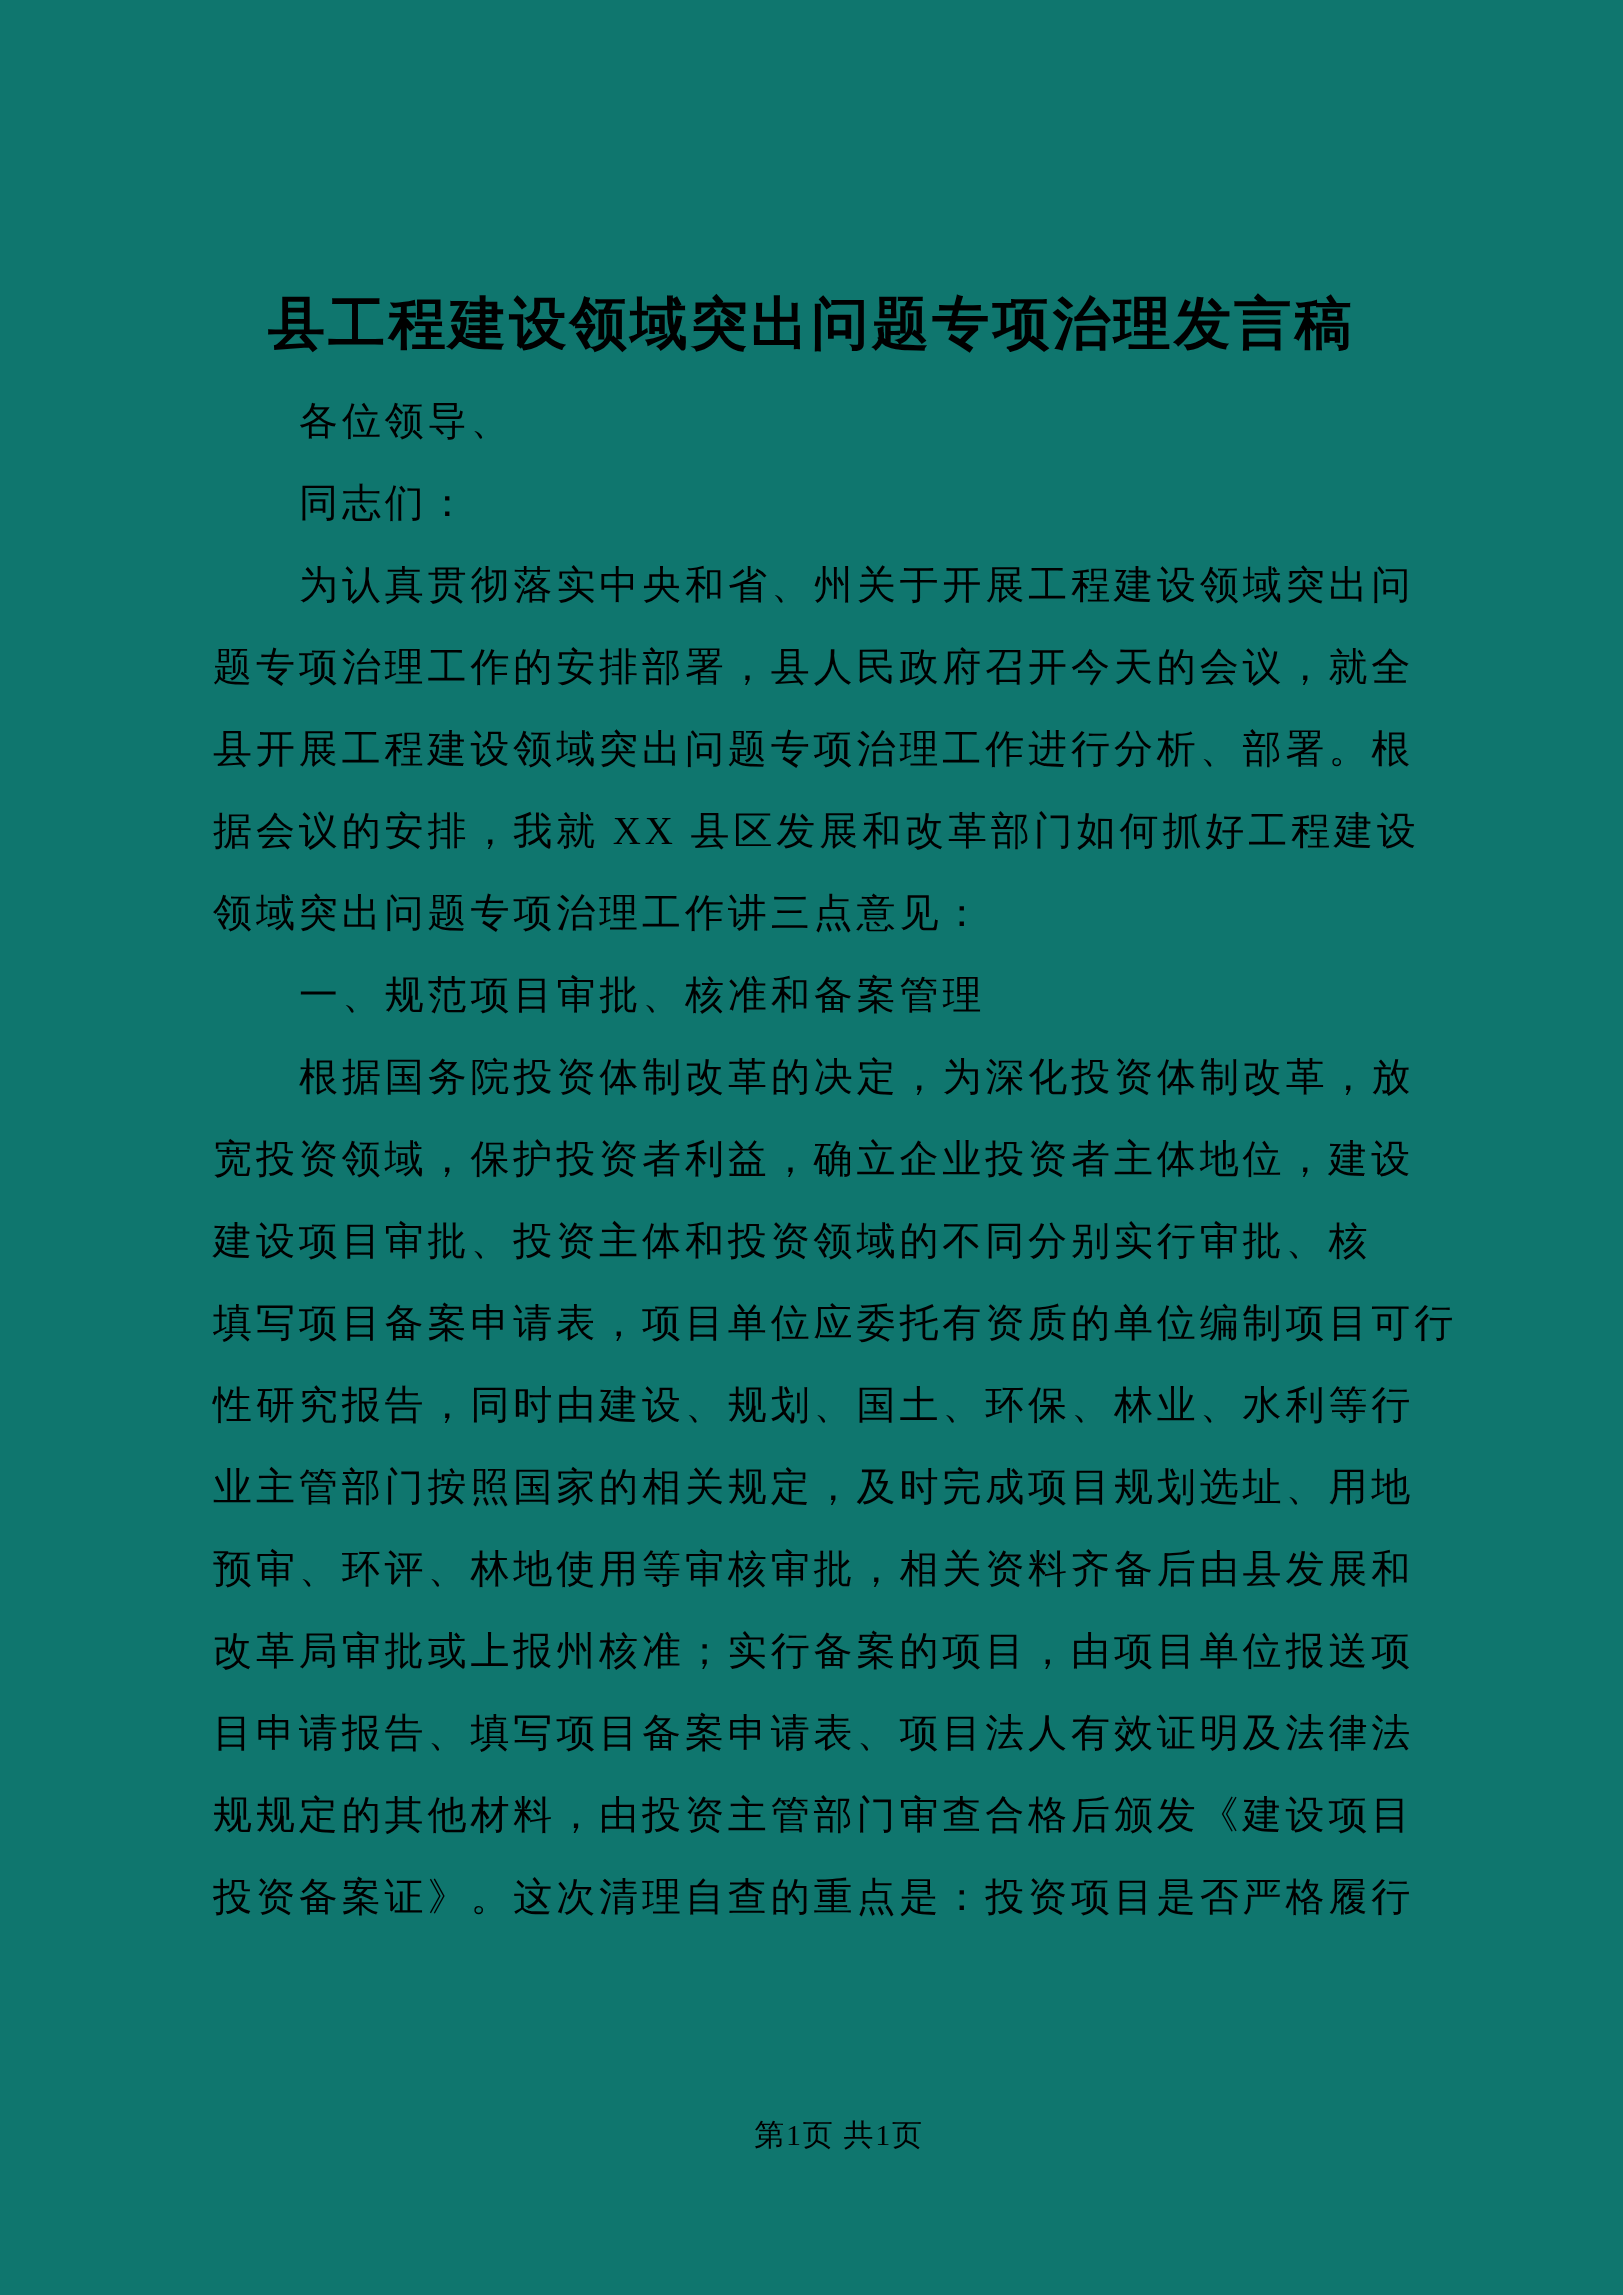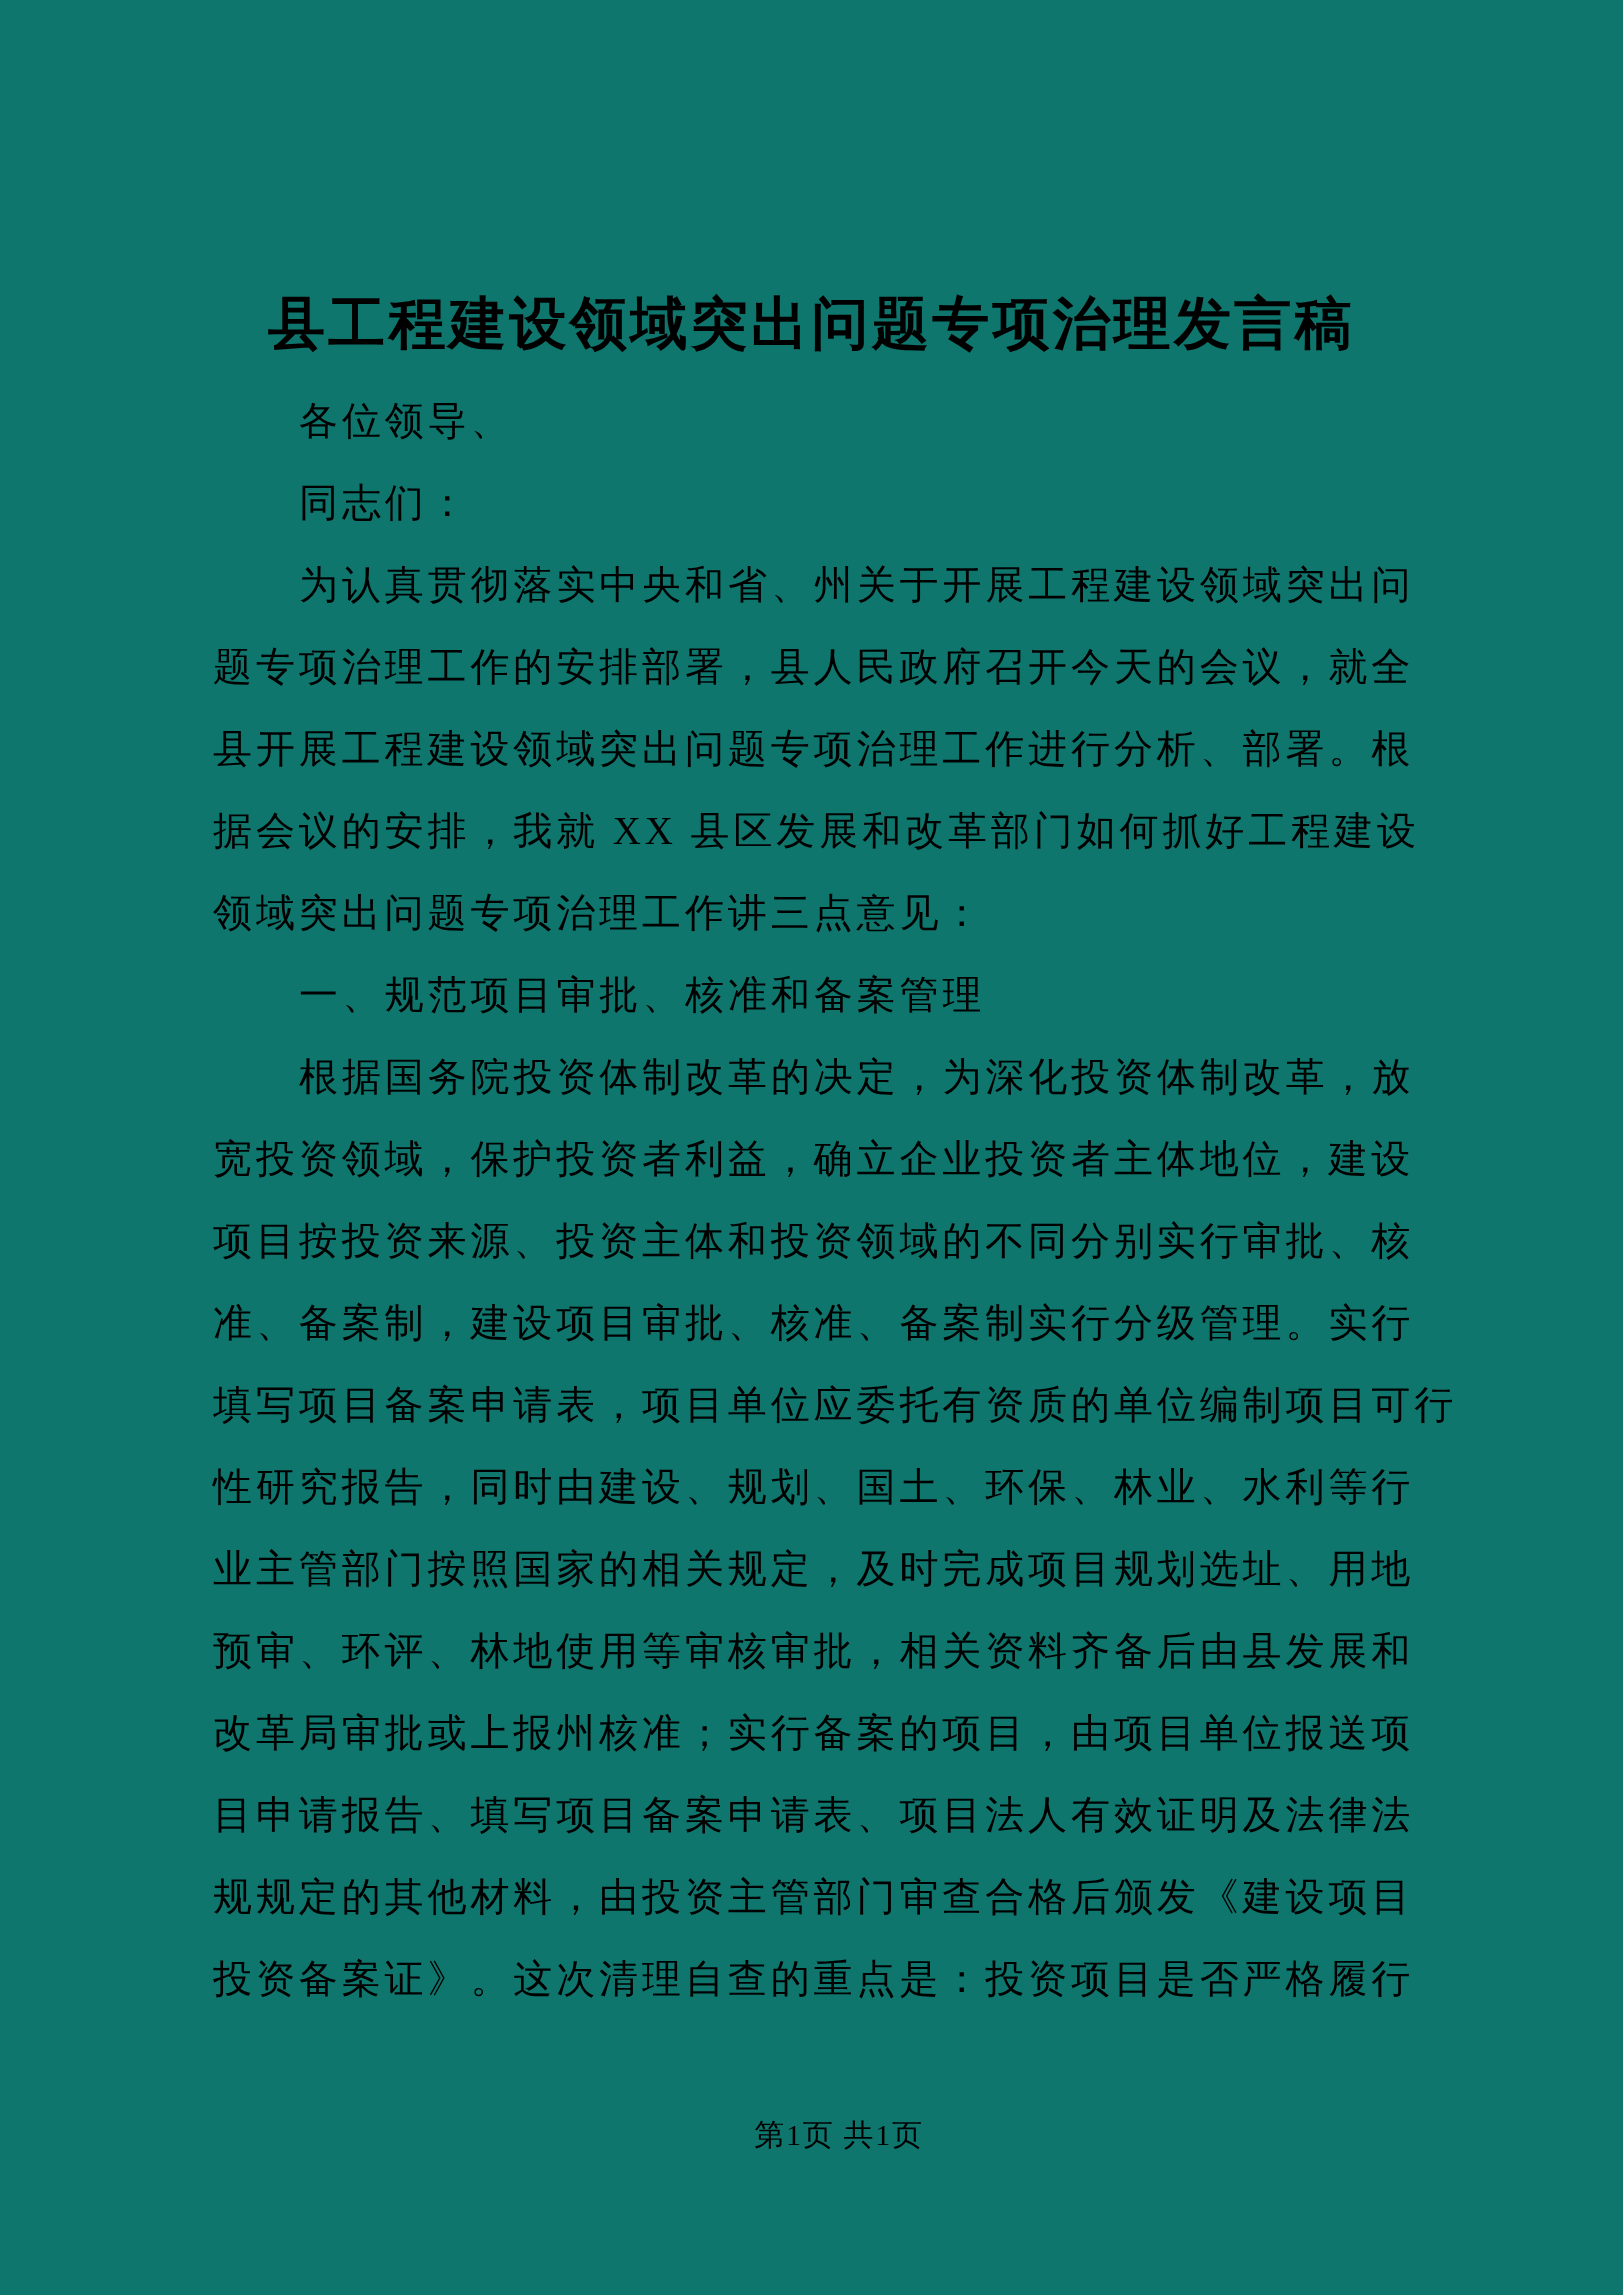--- a/index.html
+++ b/index.html
@@ -72,22 +72,21 @@
       <div class="text-line indent">各位领导、</div>
       <div class="text-line indent">同志们：</div>
       <div class="text-line indent">为认真贯彻落实中央和省、州关于开展工程建设领域突出问</div>
       <div class="text-line">题专项治理工作的安排部署，县人民政府召开今天的会议，就全</div>
       <div class="text-line">县开展工程建设领域突出问题专项治理工作进行分析、部署。根</div>
       <div class="text-line">据会议的安排，我就 XX 县区发展和改革部门如何抓好工程建设</div>
       <div class="text-line">领域突出问题专项治理工作讲三点意见：</div>
       <div class="text-line indent">一、规范项目审批、核准和备案管理</div>
       <div class="text-line indent">根据国务院投资体制改革的决定，为深化投资体制改革，放</div>
       <div class="text-line">宽投资领域，保护投资者利益，确立企业投资者主体地位，建设</div>
-      <div class="text-line">项目按投资来源、投资主体和投资领域的不同分别实行审批、核</div>
-      <div class="text-line">准、备案制，建设项目审批、核准、备案制实行分级管理。实行</div>
+      <div class="text-line">建设项目审批、投资主体和投资领域的不同分别实行审批、核</div>
       <div class="text-line">填写项目备案申请表，项目单位应委托有资质的单位编制项目可行</div>
       <div class="text-line">性研究报告，同时由建设、规划、国土、环保、林业、水利等行</div>
       <div class="text-line">业主管部门按照国家的相关规定，及时完成项目规划选址、用地</div>
       <div class="text-line">预审、环评、林地使用等审核审批，相关资料齐备后由县发展和</div>
       <div class="text-line">改革局审批或上报州核准；实行备案的项目，由项目单位报送项</div>
       <div class="text-line">目申请报告、填写项目备案申请表、项目法人有效证明及法律法</div>
       <div class="text-line">规规定的其他材料，由投资主管部门审查合格后颁发《建设项目</div>
       <div class="text-line">投资备案证》。这次清理自查的重点是：投资项目是否严格履行</div>
     </div>
 

